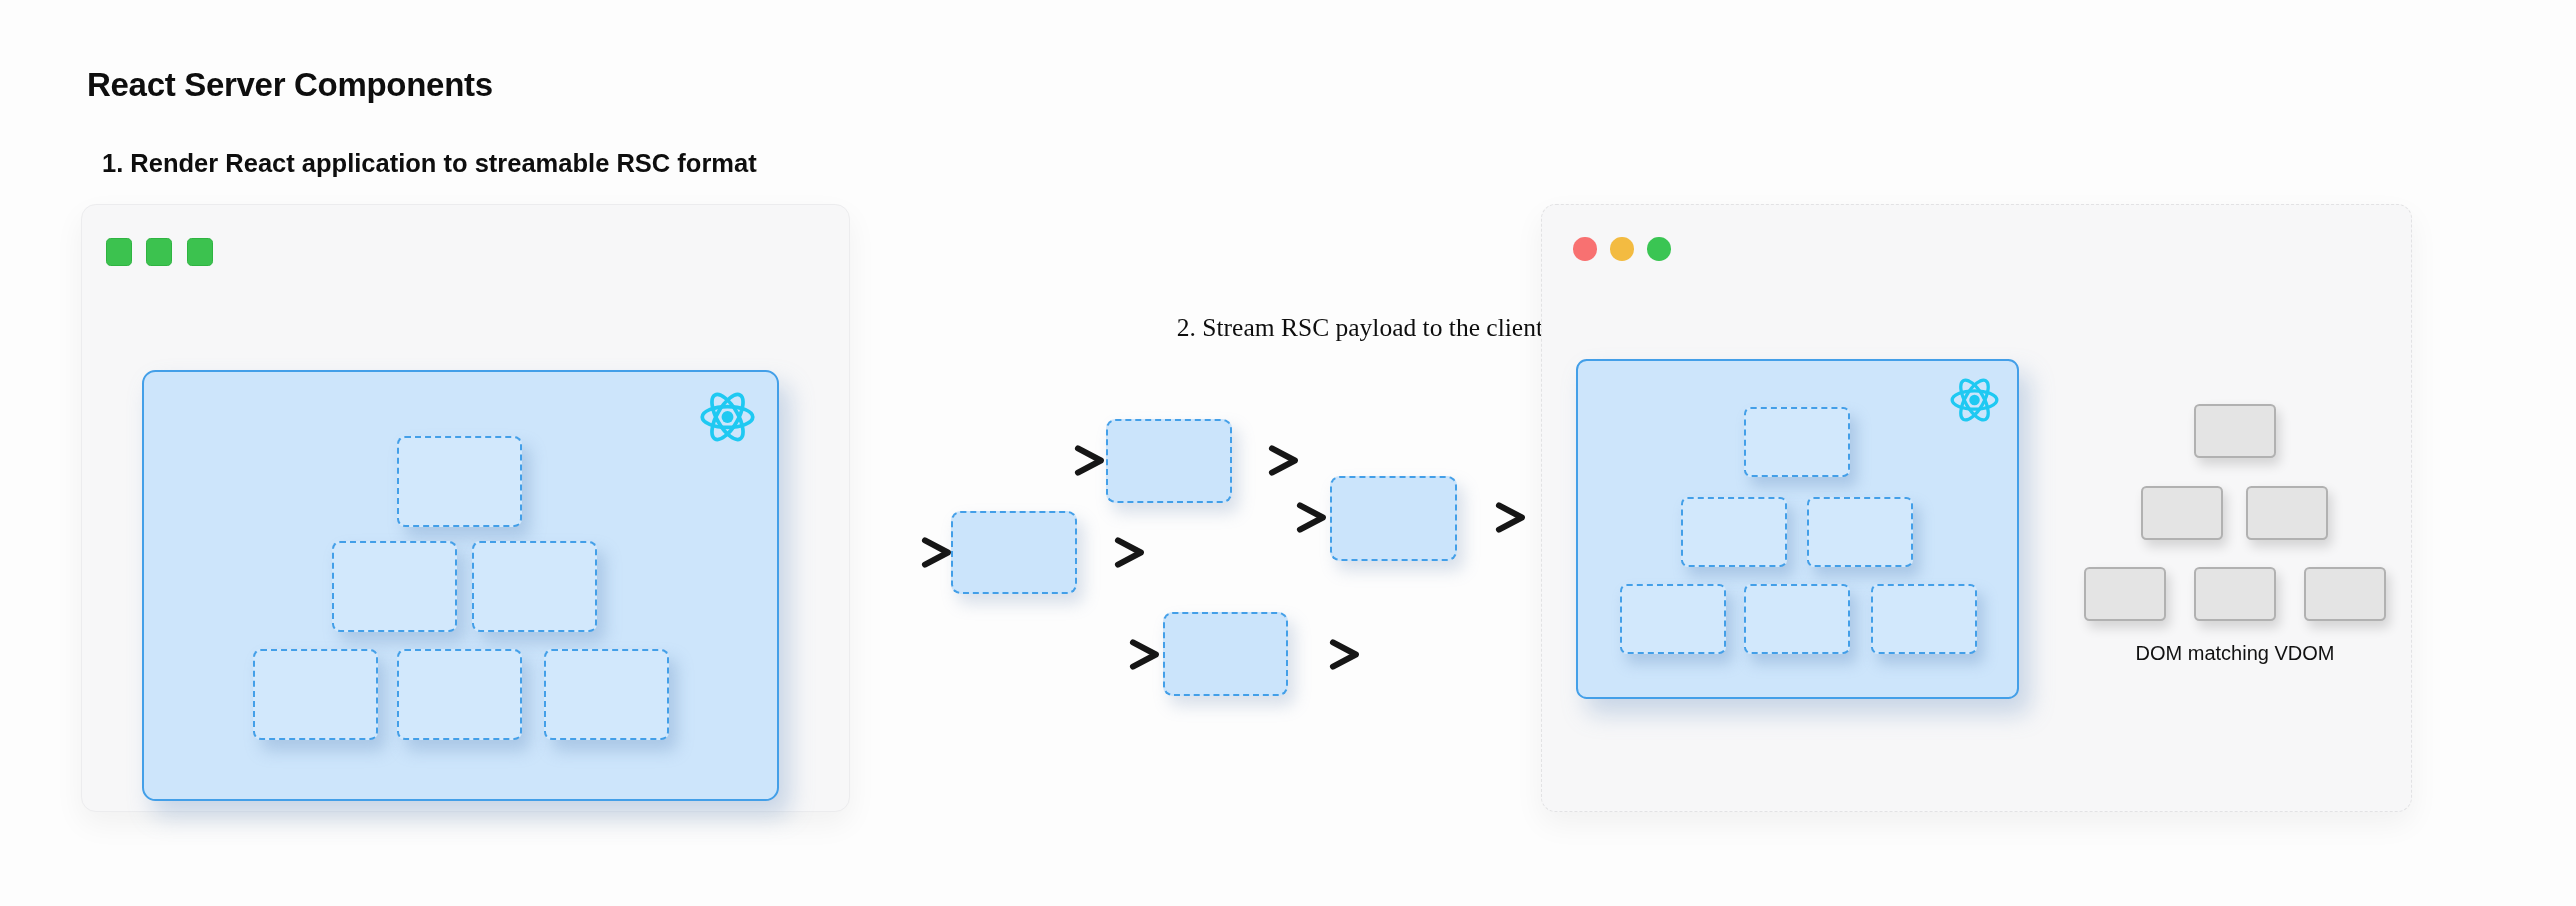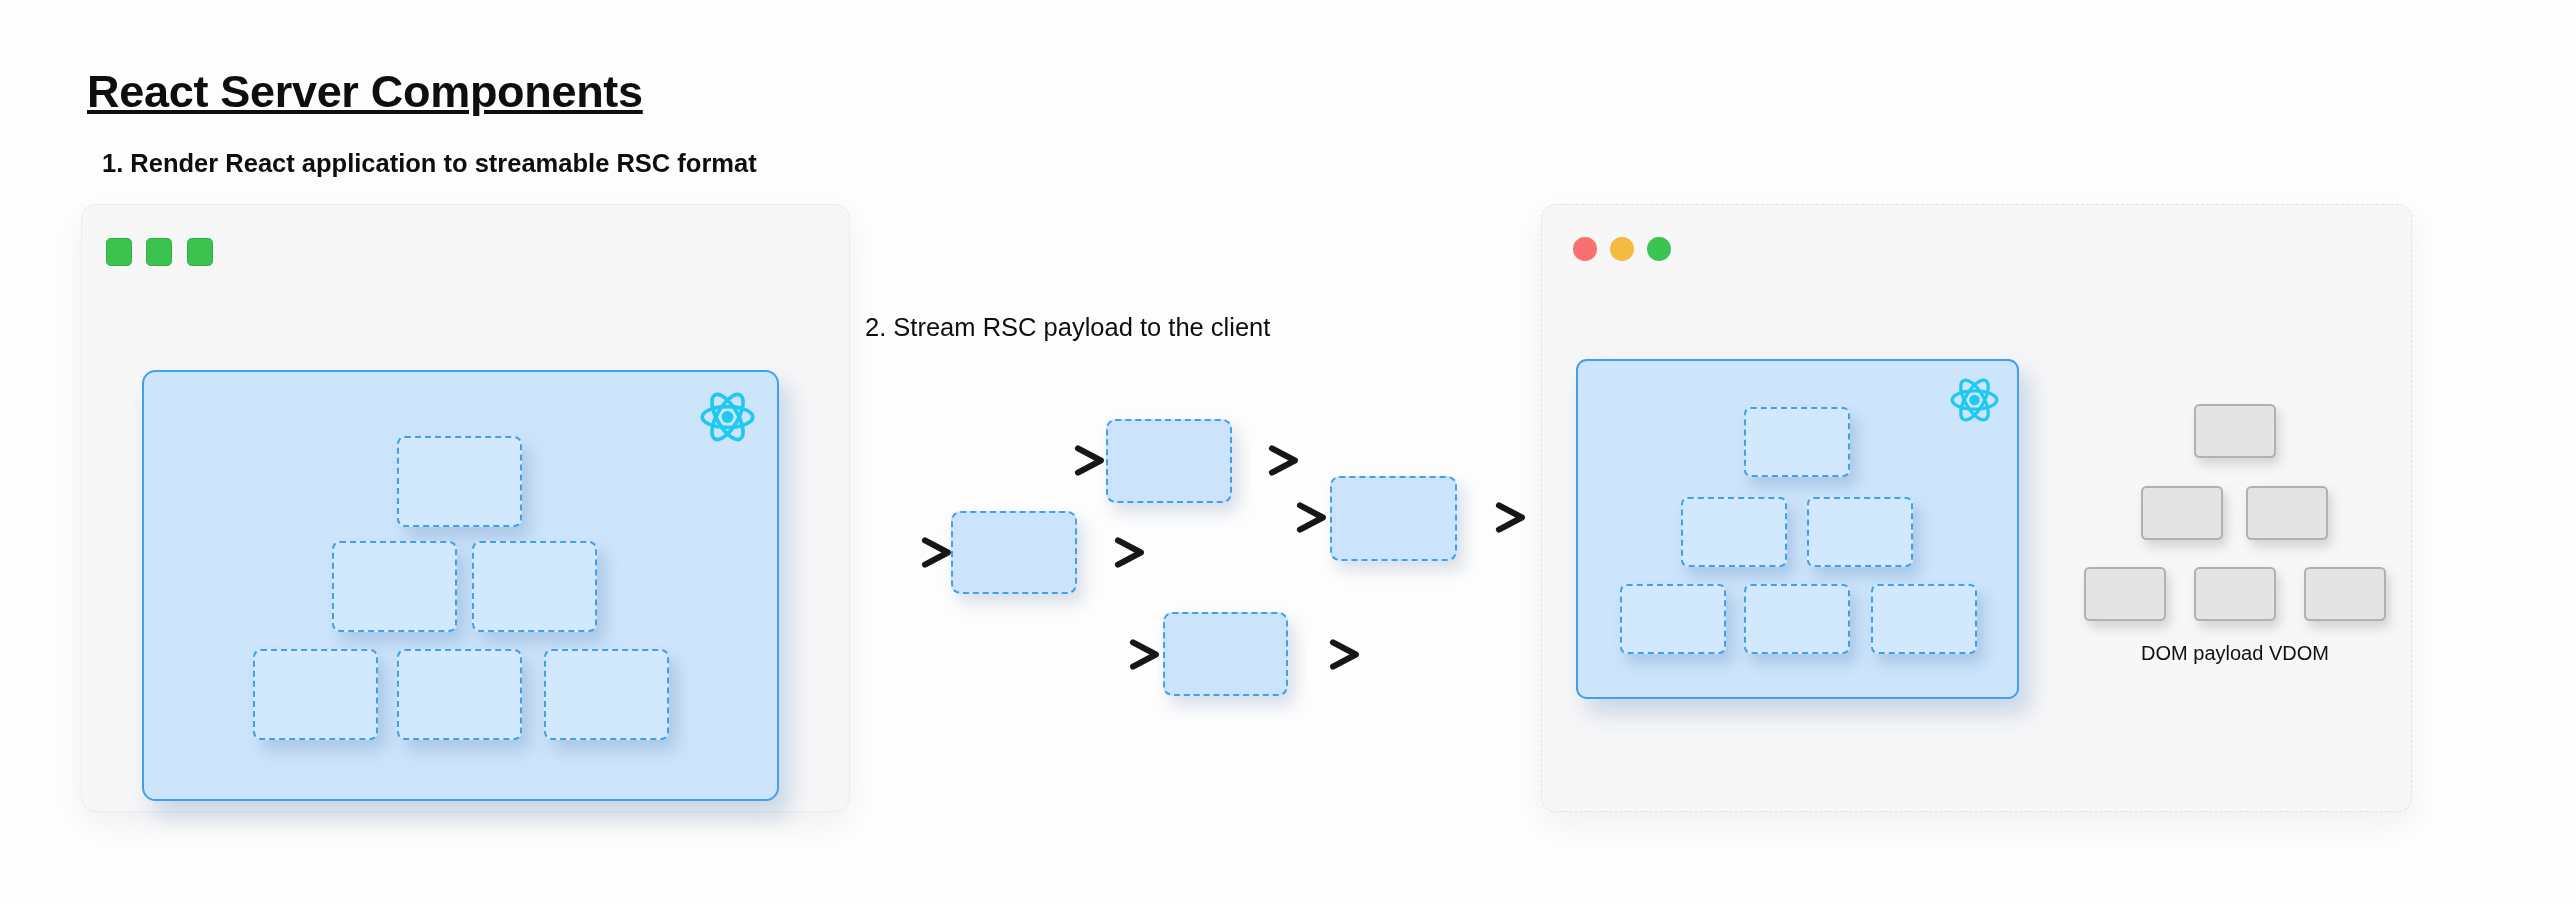--- a/index.html
+++ b/index.html
@@ -7,24 +7,24 @@
     --accent-blue-border:#439fe8; --accent-blue-fill:#cde5fb; --node-fill:#d2e8fc;
     --chunk-fill:#cbe4fb; --react-cyan:#1fc9f2; --server-square-green:#3cc24f;
     --server-square-edge:#2fb441; --traffic-red:#f87171; --traffic-yellow:#f3bb41;
     --traffic-green:#3ac553; --dom-box-fill:#e4e4e4; --dom-box-border:#b1b1b1;
     --arrow-black:#161616; --heading-color:#0e0e0e;
   }
   *{margin:0;padding:0;box-sizing:border-box;}
   html,body{background:var(--page-bg);}
   .page{position:relative;width:2576px;height:906px;background:var(--page-bg);
         font-family:"Liberation Sans",sans-serif;color:var(--heading-color);overflow:hidden;}
-  .page-title{position:absolute;left:87px;top:66px;font-size:45px;font-weight:700;letter-spacing:-0.3px;text-decoration:underline;}
+  .page-title{position:absolute;left:87px;top:66px;font-size:33px;font-weight:700;letter-spacing:-0.3px;}
   .step-heading{position:absolute;font-size:25.5px;font-weight:400;white-space:nowrap;}
   .h1{left:102px;top:149px;font-weight:bold;}
-  .h2{left:865px;top:313px;width:678px;text-align:left;}
+  .h2{left:865px;top:313px;width:678px;text-align:right;font-family:Liberation Serif, serif;}
   .h3{left:1543px;top:149px;}
 
   .panel{position:absolute;top:204px;height:608px;background:var(--panel-bg);
          border-radius:14.8px;box-shadow:0 12px 29.5px rgba(0,0,0,.05);}
   .panel.server{left:81px;width:769px;border:0.7px solid var(--panel-border);}
   .panel.browser{left:1541px;width:871px;border:1.3px dashed #e2e2e4;}
 
   .win-square{position:absolute;width:25.5px;height:27.5px;border-radius:4.7px;
               background:var(--server-square-green);border:1.3px solid var(--server-square-edge);}
   .light{position:absolute;width:23.5px;height:23.5px;border-radius:50%;}
@@ -161,18 +161,18 @@
       <div class="vnode" style="left:293px;top:223px"></div>
     </div>
 
     <div>
       <div class="dom-node" style="left:652px;top:199px"></div>
       <div class="dom-node" style="left:599px;top:281px"></div>
       <div class="dom-node" style="left:704px;top:281px"></div>
       <div class="dom-node" style="left:542px;top:362px"></div>
       <div class="dom-node" style="left:652px;top:362px"></div>
       <div class="dom-node" style="left:762px;top:362px"></div>
-      <div class="dom-label">DOM payload VDOM</div>
+      <div class="dom-label">DOM matching VDOM</div>
     </div>
   </section>
 
 </div>
 
 
 </body></html>

